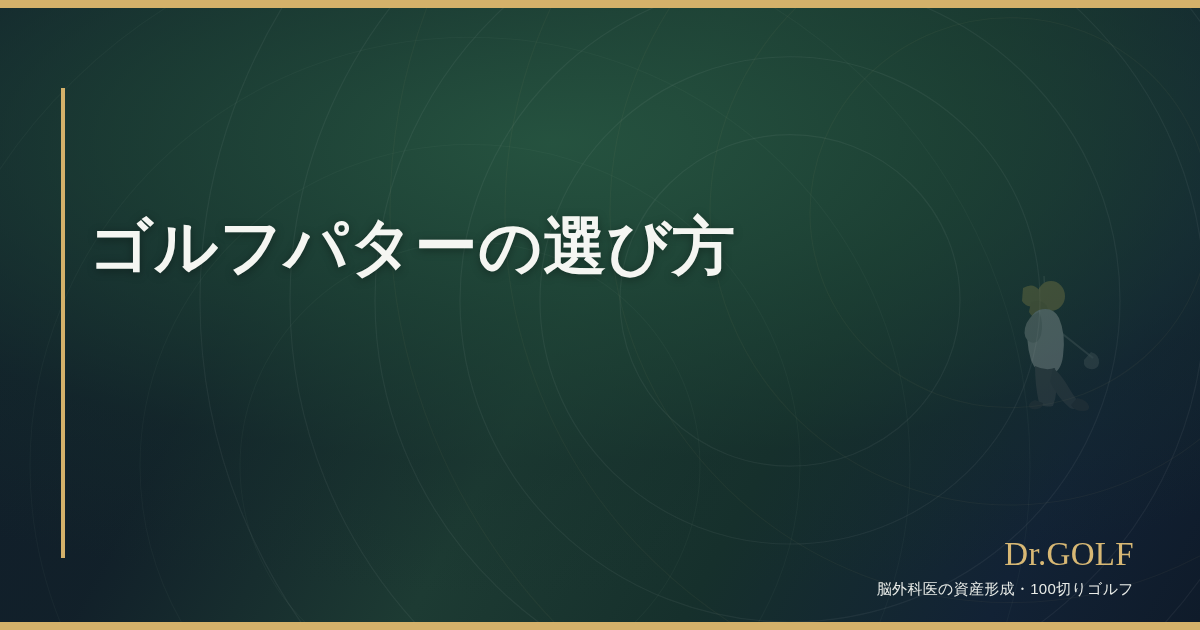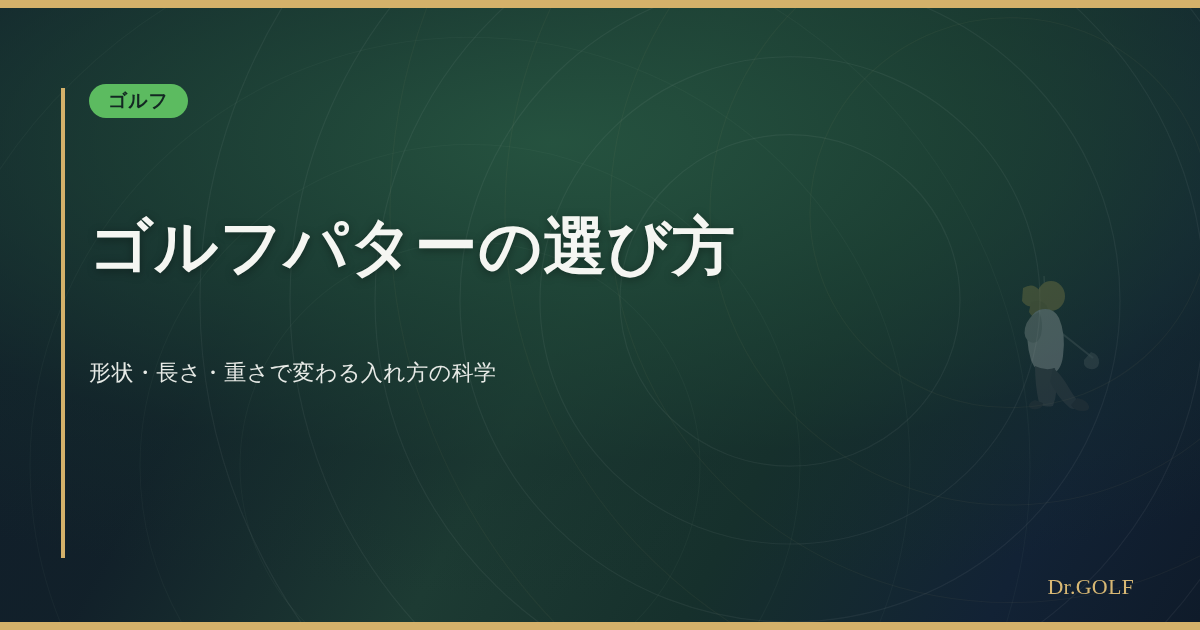--- a/index.html
+++ b/index.html
@@ -104,21 +104,21 @@
 
   
   .brand {
     position: absolute;
     right: 66px;
     bottom: 22px;
     text-align: right;
   }
   .brand-name {
     font-family: "Liberation Serif", "DejaVu Serif", serif;
-    font-size: 22px;
+    font-size: 33px;
     color: #d8b874;
     letter-spacing: 0.01em;
     line-height: 1.25;
   }
   .brand-tagline {
     font-size: 15px;
     color: #e9ece8;
     letter-spacing: 0.02em;
     line-height: 1.5;
     margin-top: 2px;
@@ -170,24 +170,23 @@
         <path d="M58 102 q8 6 16 20 q7 12 12 16 q-4 7 -11 4 q-12 -10 -20 -26 z" fill="#454d50"></path>
         <path d="M82 132 q10 2 12 8 q1 5 -6 5 q-9 0 -12 -6 z" fill="#343b3f"></path>
         <path d="M40 134 q-6 2 -6 6 q1 4 8 3 q6 -1 6 -6 z" fill="#343b3f"></path>
       </g>
     </svg>
   </div>
 
   <div class="accent-bar"></div>
 
   <div class="content">
-    <span class="badge">ゴルフ</span>
 
     <h1 class="title">ゴルフパターの選び方</h1>
 
-    <p class="subtitle">形状・長さ・重さで変わる入れ方の科学</p>
   </div>
 
   <div class="brand">
     <div class="brand-name">Dr.GOLF</div>
+    <div class="brand-tagline">脳外科医の資産形成・100切りゴルフ</div>
   </div>
 
 </div>
 
 </body></html>

